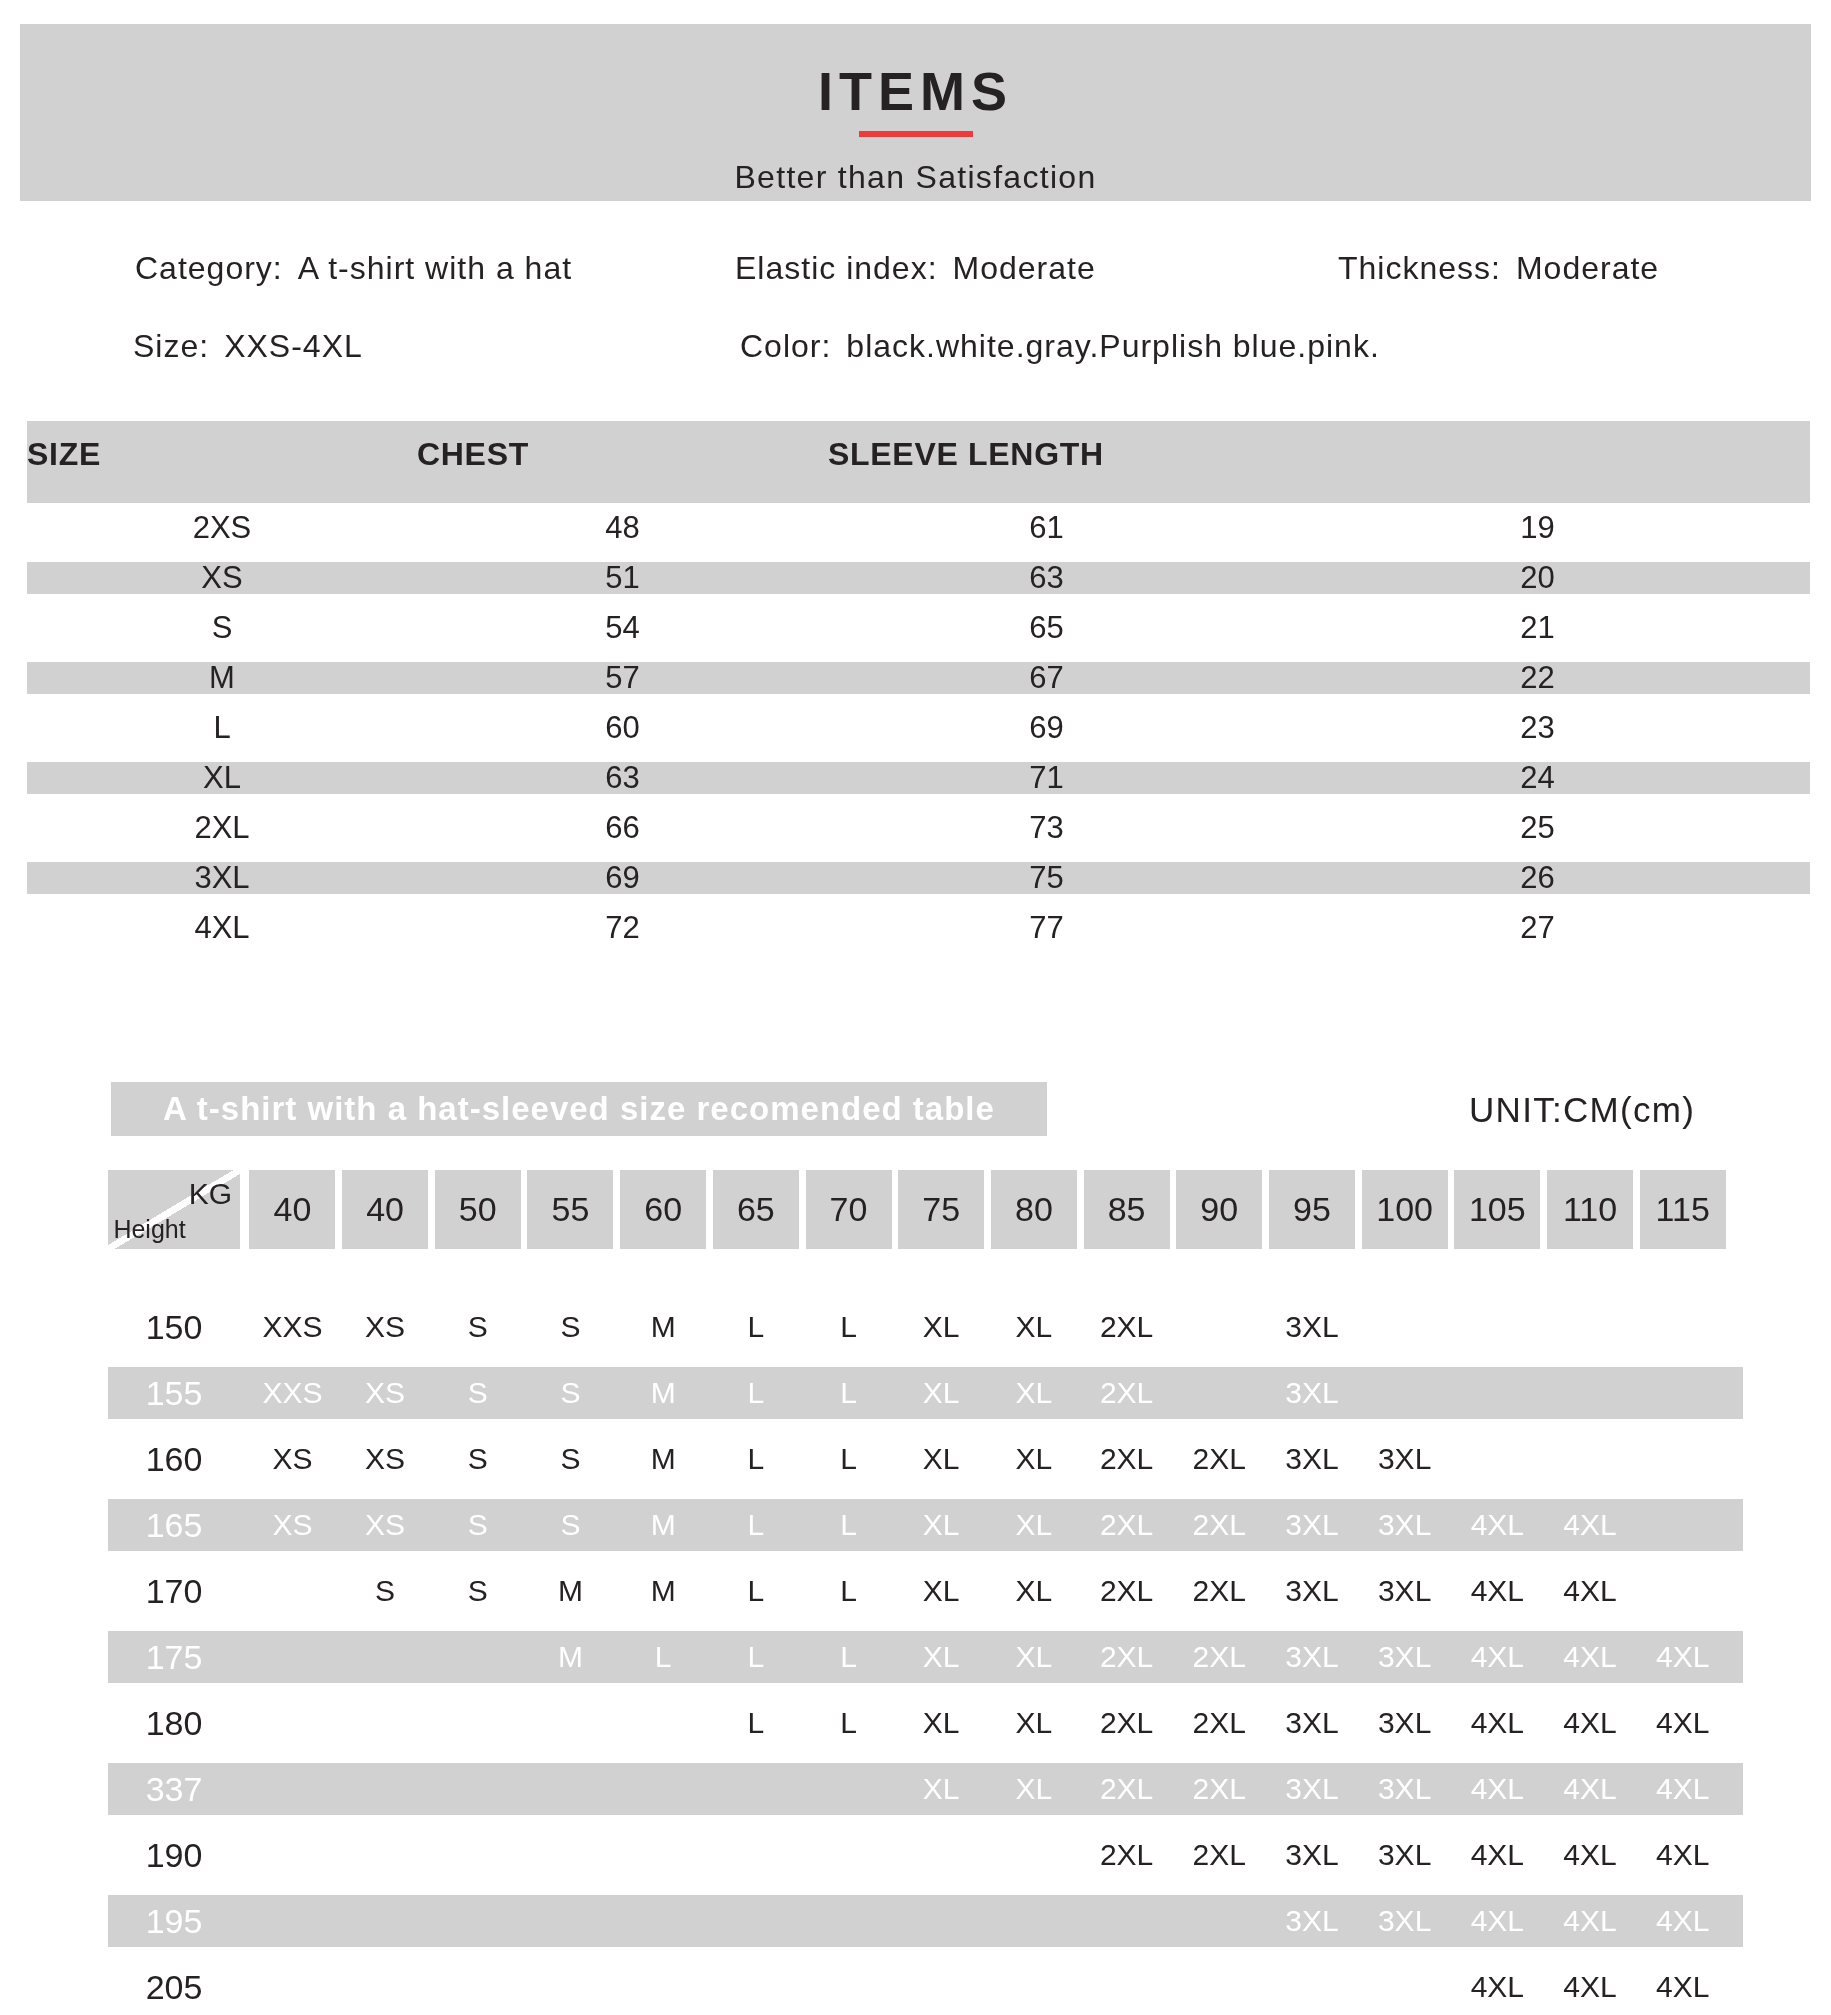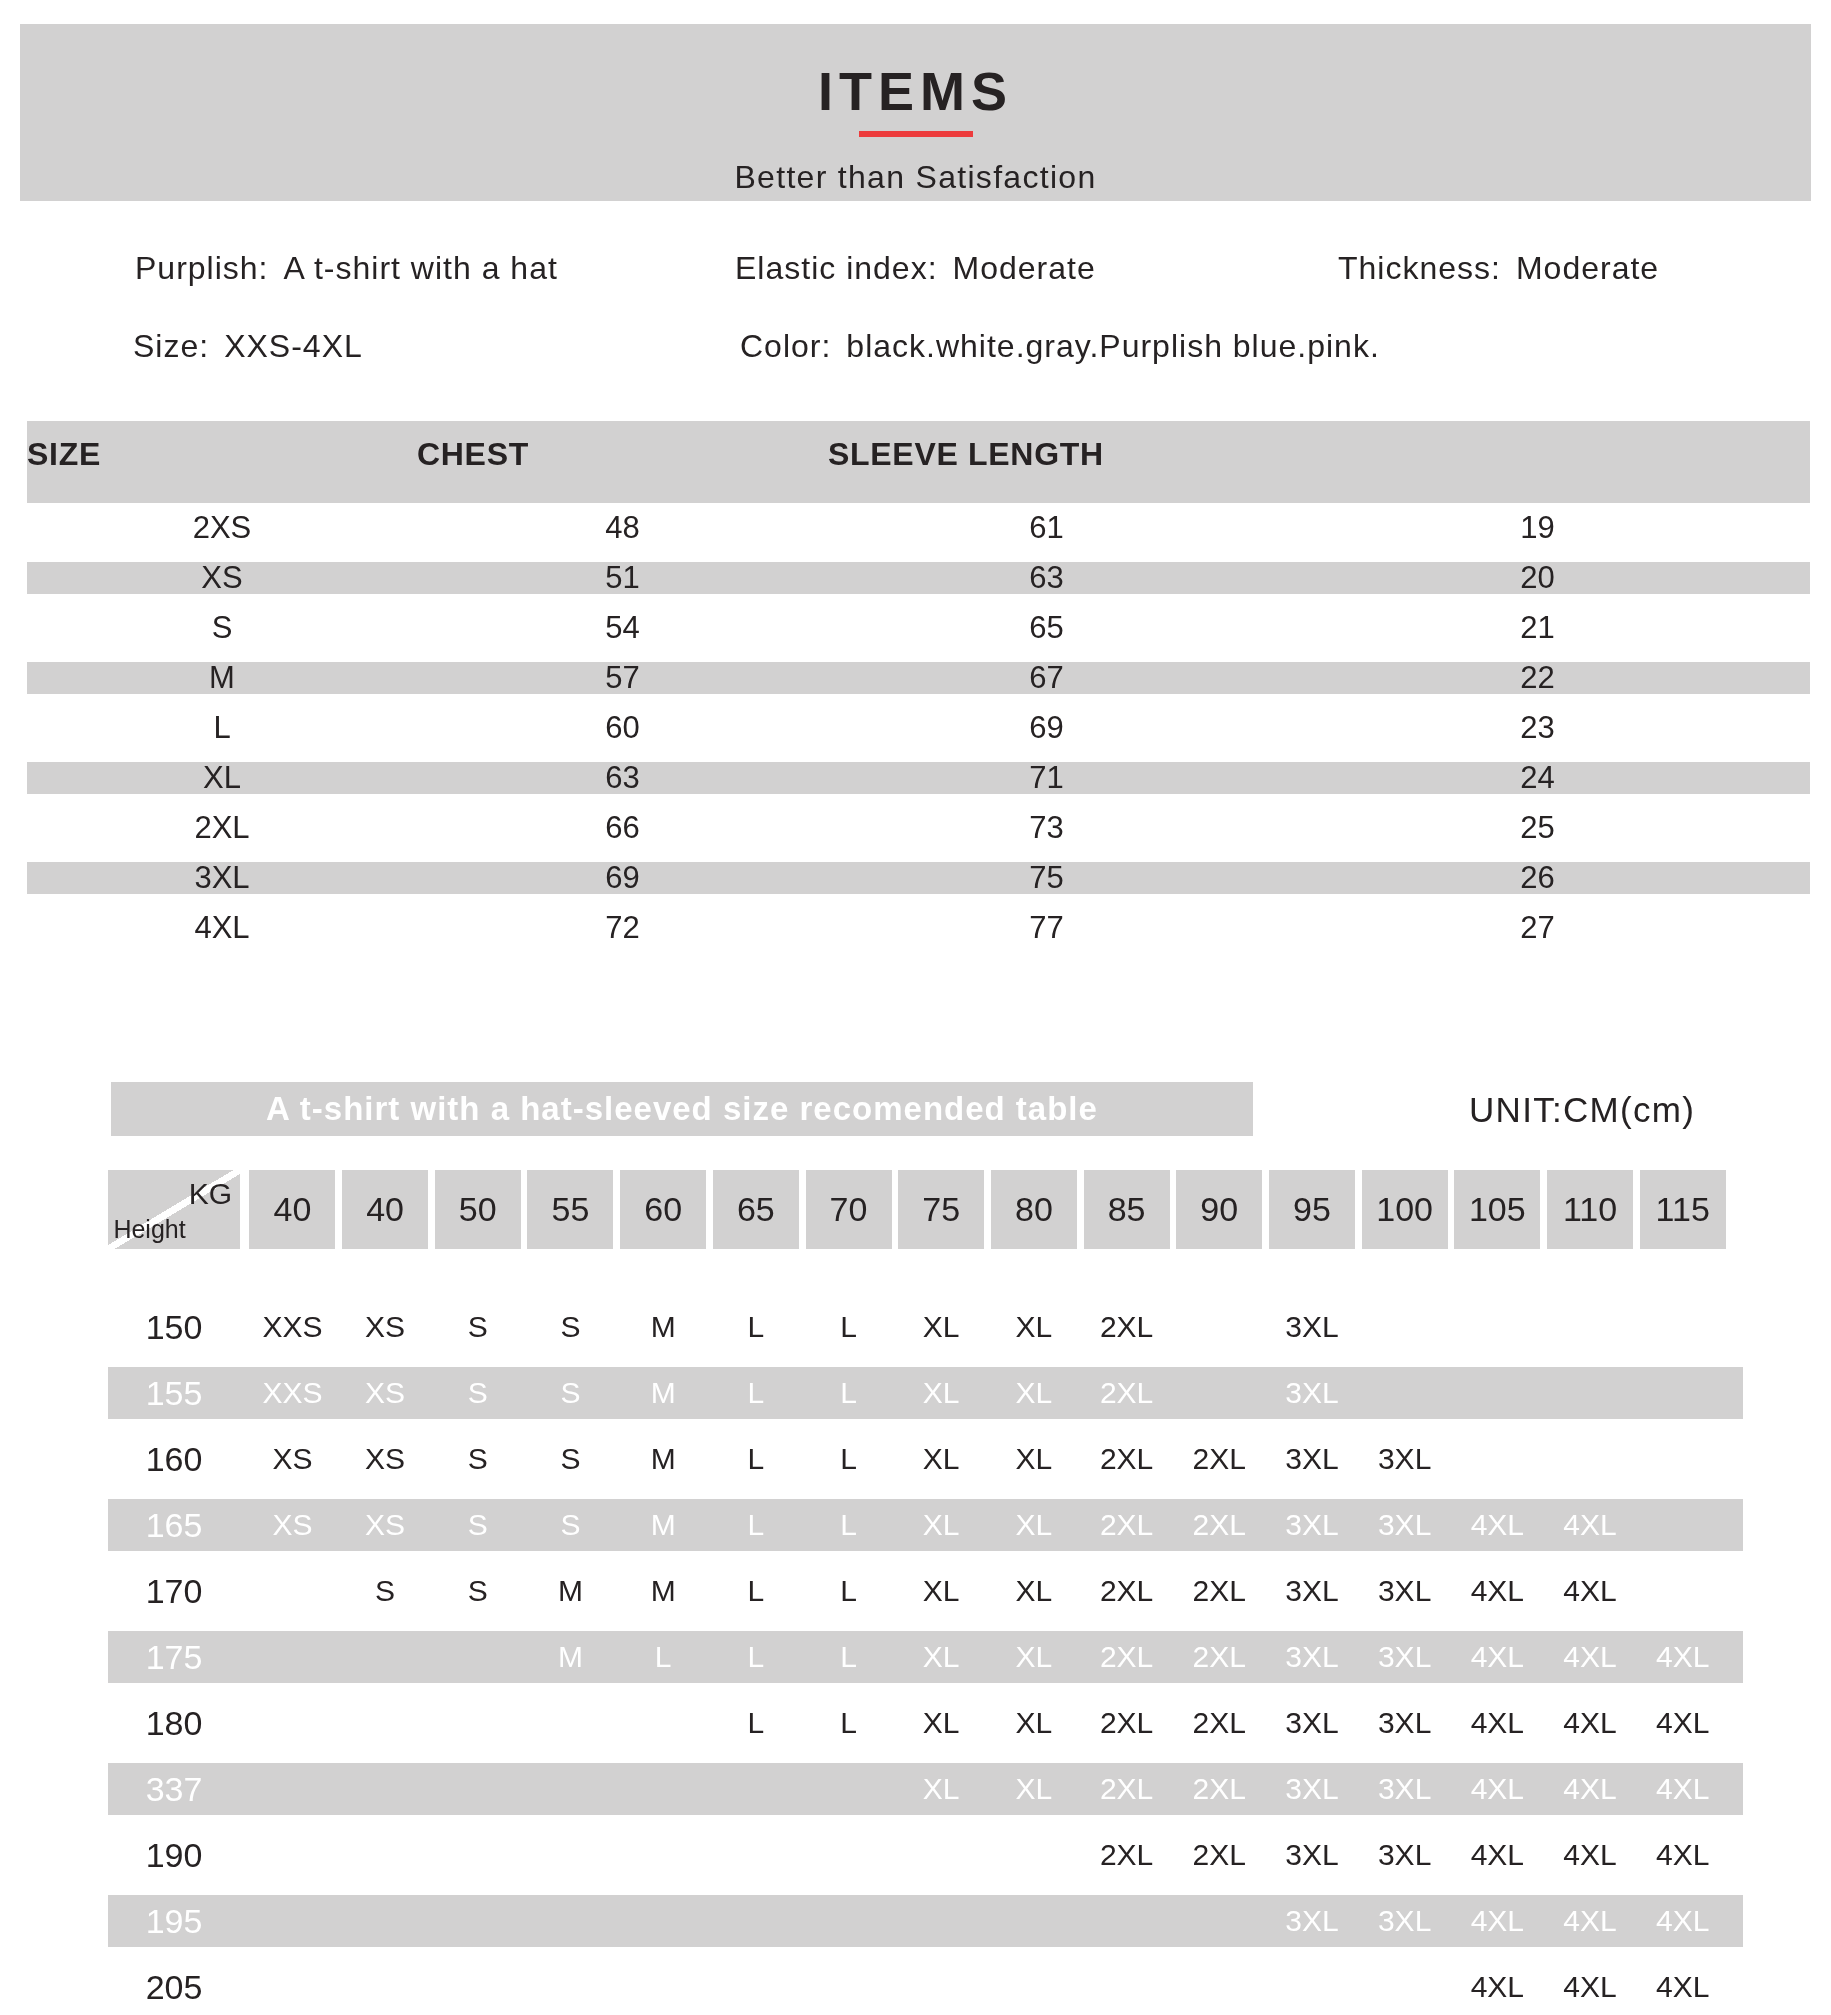--- a/index.html
+++ b/index.html
@@ -23,21 +23,21 @@
 
   
   .t1{position:absolute;left:27px;top:421px;width:1783px;}
   .t1-header{display:grid;grid-template-columns:390px 411px 437px 545px;height:82px;line-height:67px;
              background:#d2d1d1;font-weight:bold;font-size:32px;letter-spacing:0.7px;text-align:left;}
   .t1-row{display:grid;grid-template-columns:390px 411px 437px 545px;height:50px;line-height:50px;
           font-size:31px;text-align:center;}
   .t1-row.shaded{background:linear-gradient(to bottom,rgba(0,0,0,0) 0 18%,#d2d1d1 18% 82%,rgba(0,0,0,0) 82% 100%);}
 
   
-  .badge{position:absolute;left:111px;top:1082px;width:1142px;height:54px;background:#d2d1d1;
+  .badge{position:absolute;left:111px;top:1082px;width:936px;height:54px;background:#d2d1d1;
          color:#ffffff;font-weight:bold;font-size:33px;line-height:54px;text-align:center;letter-spacing:1px;}
   .unit{position:absolute;left:1469px;top:1090px;font-size:35px;letter-spacing:1.3px;}
 
   
   .t2-header{position:absolute;left:108px;top:1170px;display:flex;}
   .corner{position:relative;width:132px;height:79px;background-color:#d2d1d1;
           background-image:linear-gradient(to bottom right,rgba(0,0,0,0) calc(50% - 3.4px),
                            #ffffff calc(50% - 3.4px),#ffffff calc(50% + 3.4px),rgba(0,0,0,0) calc(50% + 3.4px));}
   .corner .kg{position:absolute;top:6.7px;right:8px;font-size:30px;}
   .corner .ht{position:absolute;bottom:5.4px;left:5.4px;font-size:25px;}
@@ -58,21 +58,21 @@
 
 <div class="page">
 
   <header class="banner">
     <div class="banner-title">ITEMS</div>
     <div class="banner-underline" id="underline" style="background: rgb(237, 59, 60);"></div>
     <div class="banner-subtitle">Better than Satisfaction</div>
   </header>
 
   <div class="info-item pos-category">
-    <span>Purplish:</span><span class="val">A t-shirt with a hat</span>
+    <span>Category:</span><span class="val">A t-shirt with a hat</span>
   </div>
   <div class="info-item pos-elastic">
     <span>Elastic index:</span><span class="val">Moderate</span>
   </div>
   <div class="info-item pos-thickness">
     <span>Thickness:</span><span class="val">Moderate</span>
   </div>
   <div class="info-item pos-size">
     <span>Size:</span><span class="val">XXS-4XL</span>
   </div>

